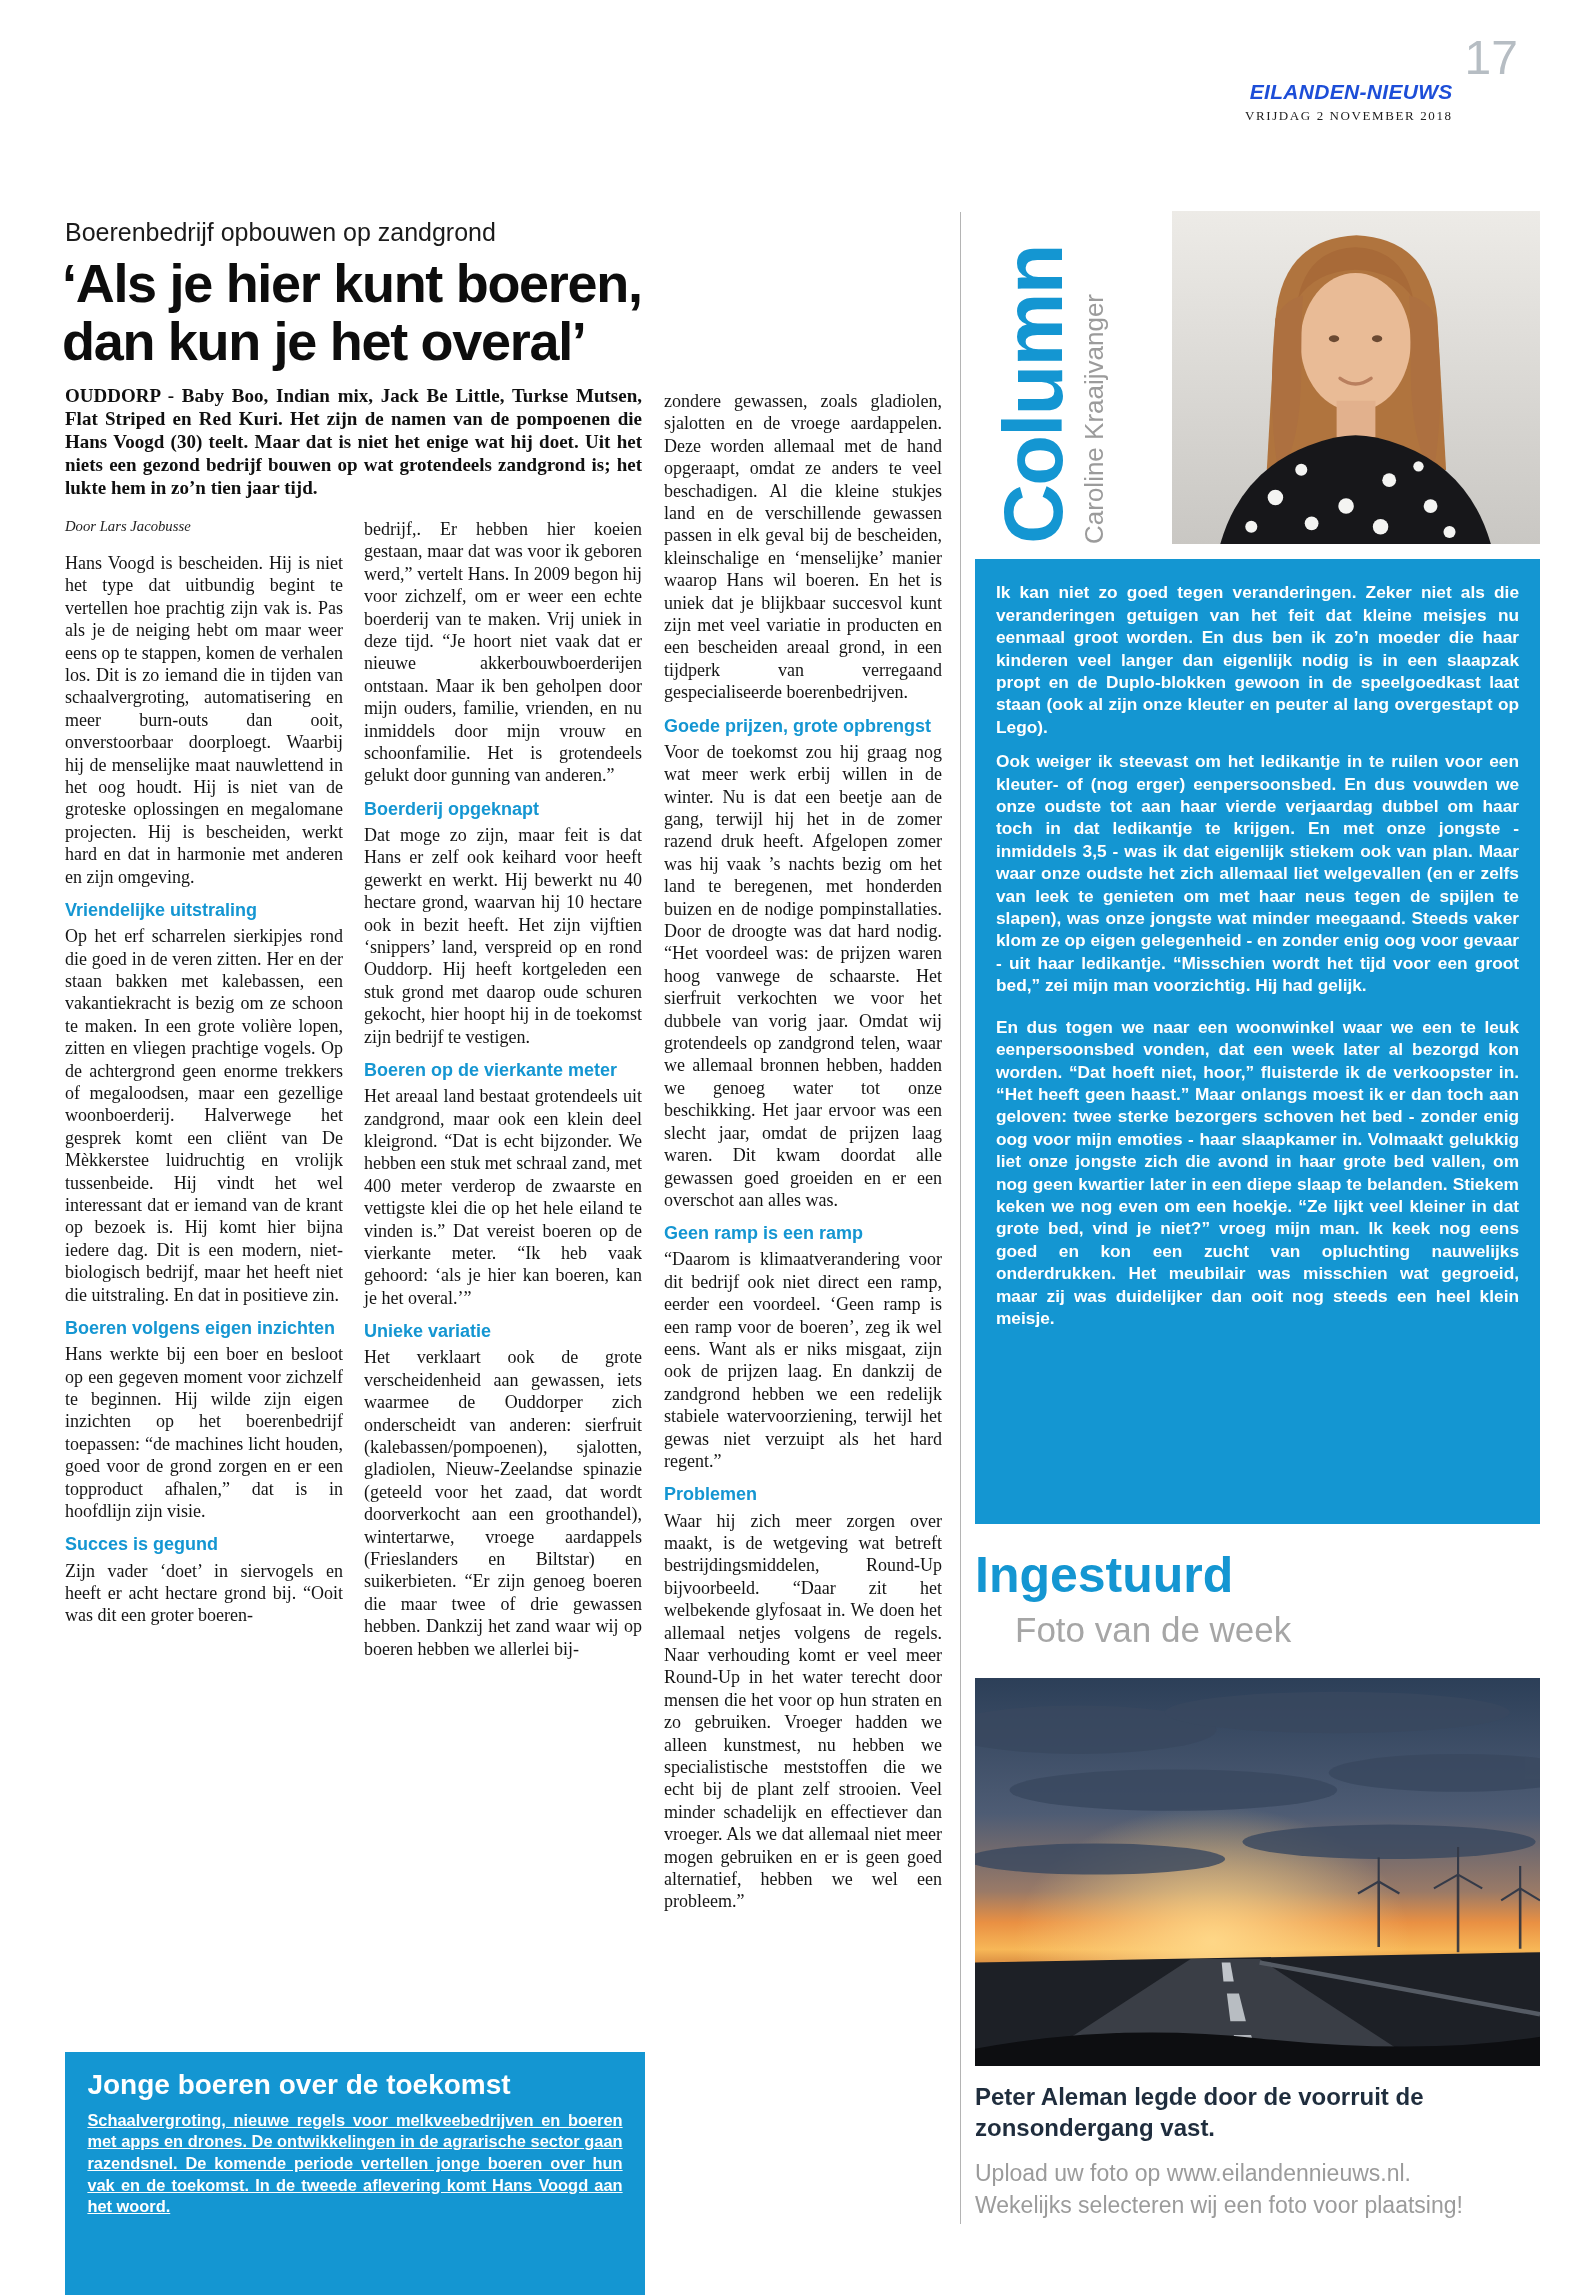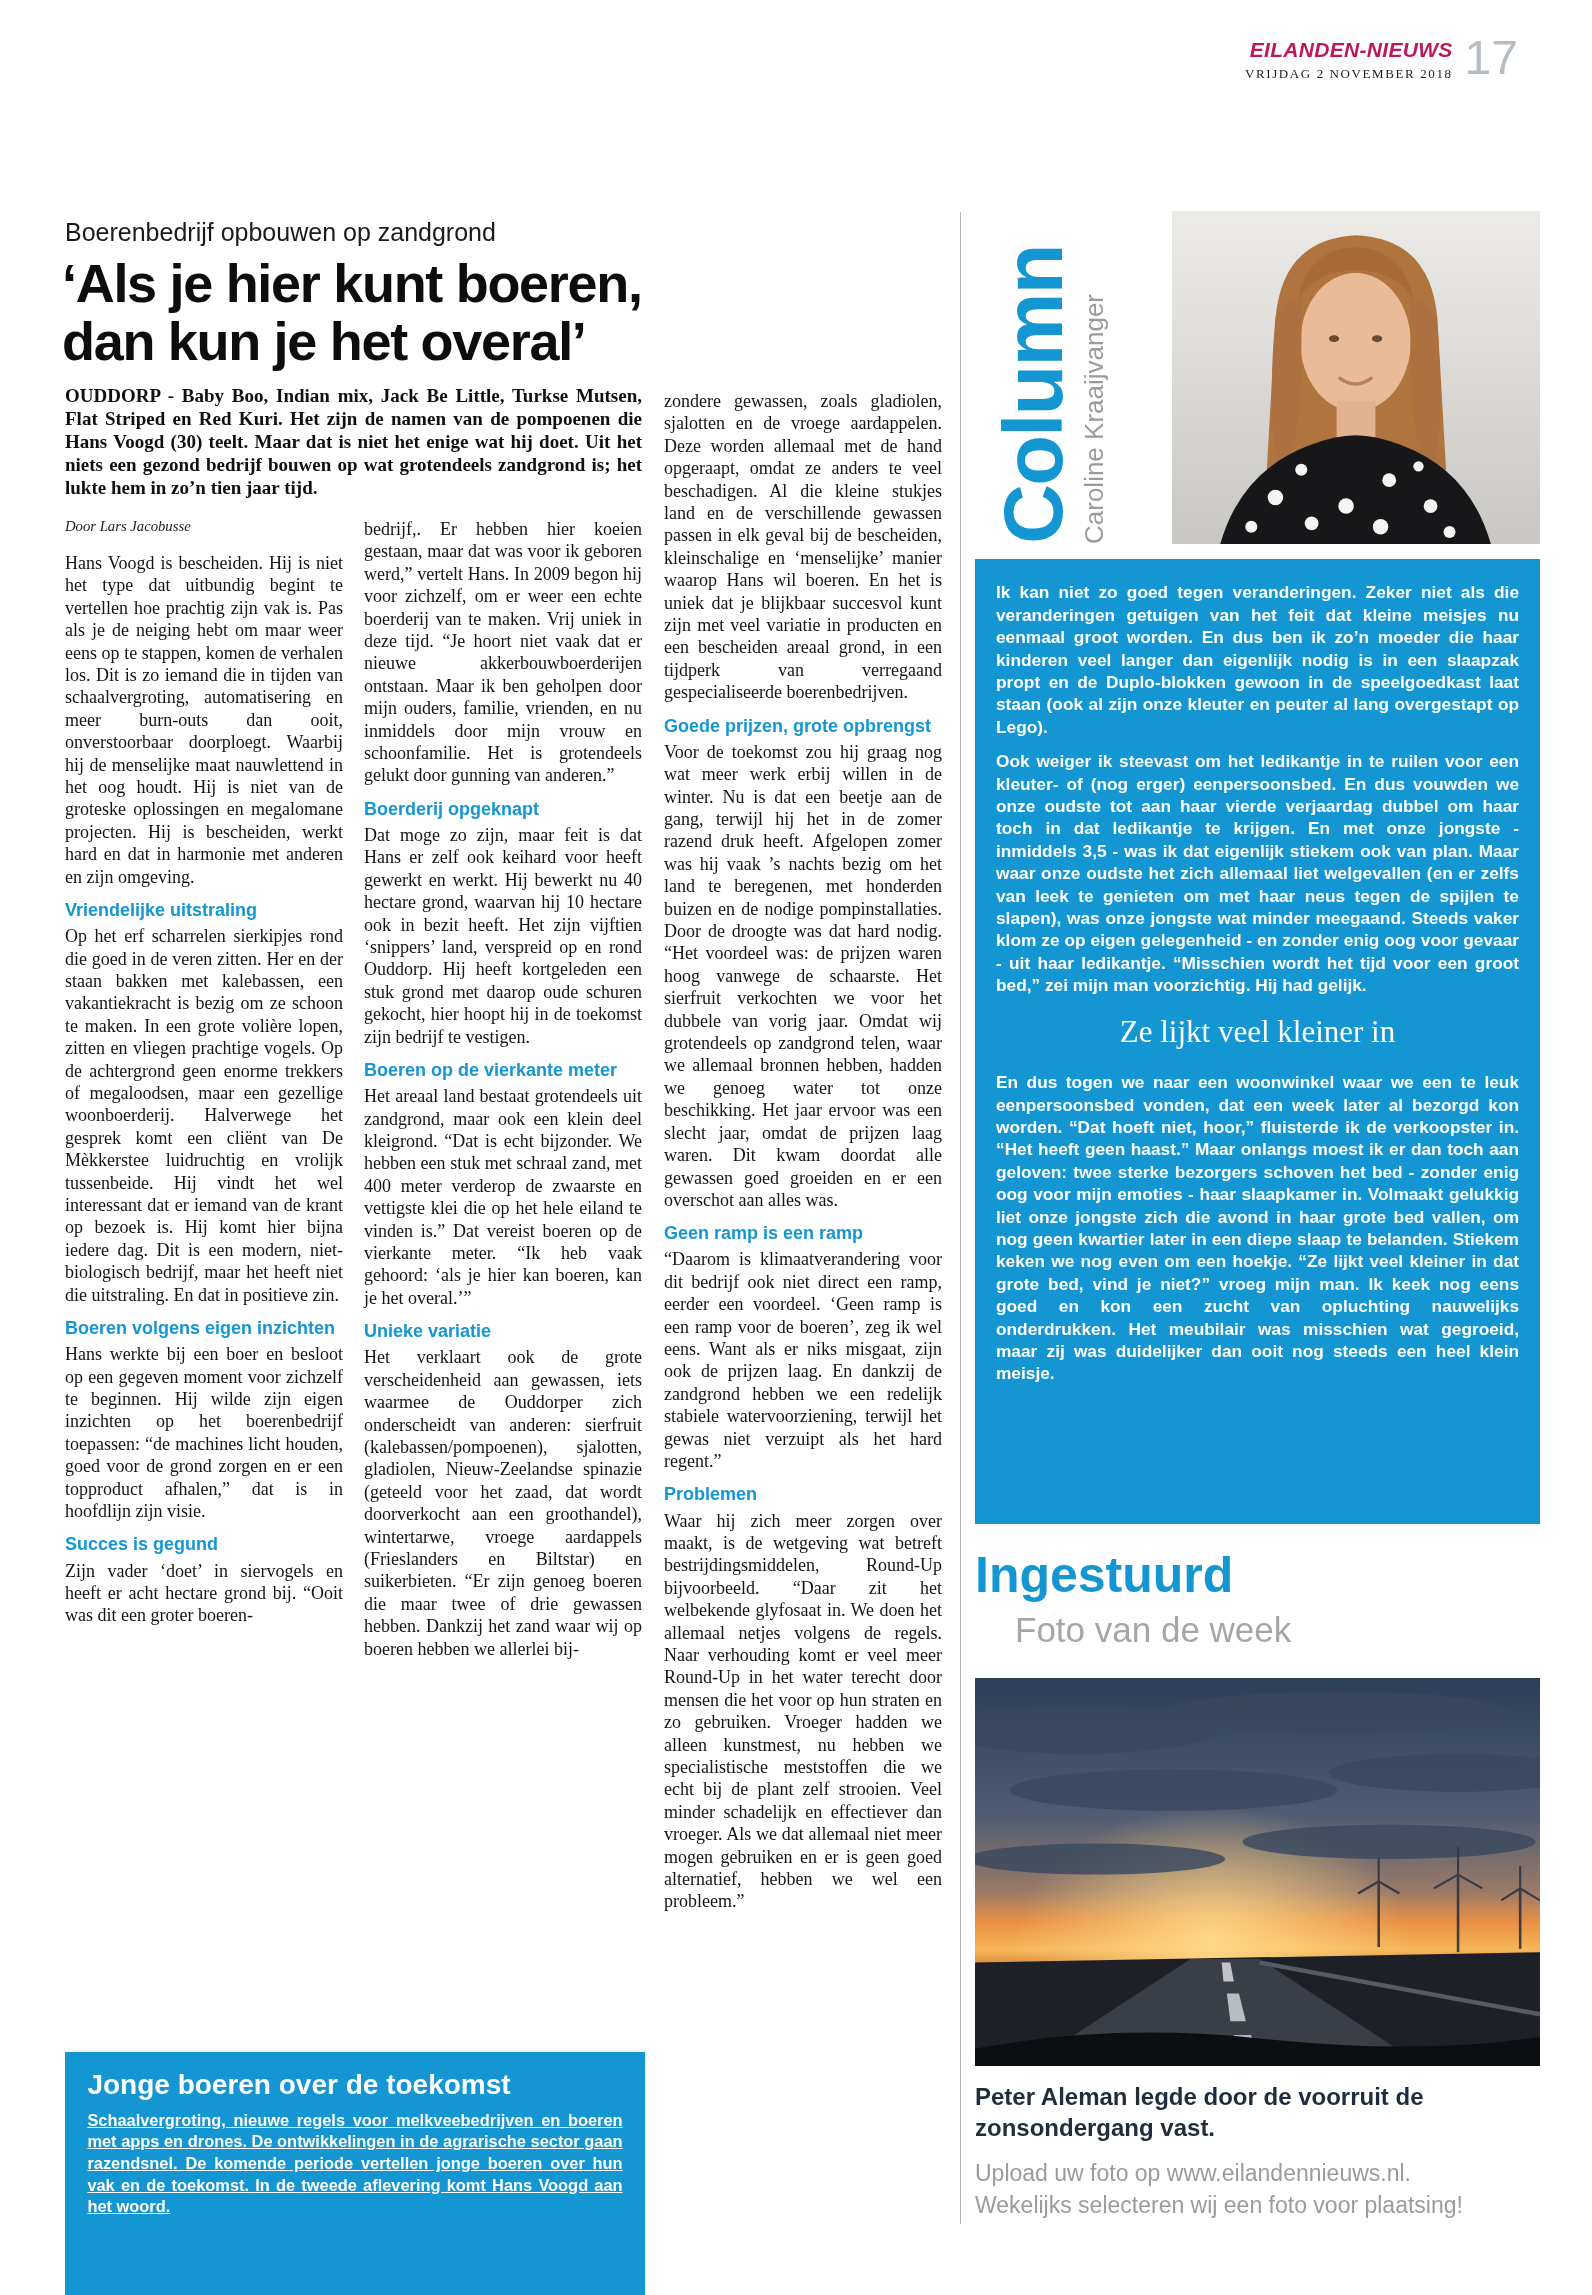--- a/index.html
+++ b/index.html
@@ -3,21 +3,21 @@
 <meta charset="utf-8">
 <style>
   * { margin:0; padding:0; box-sizing:border-box; }
   html,body { background:#fff; }
   .page { position:relative; width:1592px; height:2295px; background:#ffffff; overflow:hidden;
           font-family:"Liberation Serif", serif; color:#141414; }
 
   
   .masthead { position:absolute; top:38px; right:74px; display:flex; align-items:flex-start; gap:12px; }
   .masthead-text { text-align:right; }
-  .brand { font:italic 700 21px "Liberation Sans", sans-serif; color:#be185d; letter-spacing:0.3px; }
+  .brand { font:italic 700 21px "Liberation Sans", sans-serif; color:#1d4ed8; letter-spacing:0.3px;margin-top:42px; }
   .issue-date { font:400 13px "Liberation Serif", serif; letter-spacing:1.6px; color:#1c1c1c; margin-top:4.3px; }
   .page-num { font:400 48px/0.85 "Liberation Sans", sans-serif; color:#b6bdc3; }
 
   
   .vrule { position:absolute; left:960px; top:212px; width:0.9px; height:2012px; background:#b4b4b4; }
 
   
   .kicker { position:absolute; left:65px; top:218px; font:400 25px "Liberation Sans", sans-serif; color:#1b1b1b; }
   .headline { position:absolute; left:62px; top:254px; font:700 54px/1.08 "Liberation Sans", sans-serif;
               letter-spacing:-1.3px; color:#0d0d0d; }
@@ -160,21 +160,20 @@
           <circle cx="92" cy="366" r="7"></circle>
             <circle cx="286" cy="296" r="6"></circle>
         </g>
       </svg>
     </div>
 
     <div class="column-box">
       <p>Ik kan niet zo goed tegen veranderingen. Zeker niet als die veranderingen getuigen van het feit dat kleine meisjes nu eenmaal groot worden. En dus ben ik zo’n moeder die haar kinderen veel langer dan eigenlijk nodig is in een slaapzak propt en de Duplo-blokken gewoon in de speelgoedkast laat staan (ook al zijn onze kleuter en peuter al lang overgestapt op Lego).</p>
       <p>Ook weiger ik steevast om het ledikantje in te ruilen voor een kleuter- of (nog erger) eenpersoonsbed. En dus vouwden we onze oudste tot aan haar vierde verjaardag dubbel om haar toch in dat ledikantje te krijgen. En met onze jongste - inmiddels 3,5 - was ik dat eigenlijk stiekem ook van plan. Maar waar onze oudste het zich allemaal liet welgevallen (en er zelfs van leek te genieten om met haar neus tegen de spijlen te slapen), was onze jongste wat minder meegaand. Steeds vaker klom ze op eigen gelegenheid - en zonder enig oog voor gevaar - uit haar ledikantje. “Misschien wordt het tijd voor een groot bed,” zei mijn man voorzichtig. Hij had gelijk.</p>
       <div class="pull-quote">
-        <span>Ze lijkt veel kleiner in</span>
       </div>
       <p>En dus togen we naar een woonwinkel waar we een te leuk eenpersoonsbed vonden, dat een week later al bezorgd kon worden. “Dat hoeft niet, hoor,” fluisterde ik de verkoopster in. “Het heeft geen haast.” Maar onlangs moest ik er dan toch aan geloven: twee sterke bezorgers schoven het bed - zonder enig oog voor mijn emoties - haar slaapkamer in. Volmaakt gelukkig liet onze jongste zich die avond in haar grote bed vallen, om nog geen kwartier later in een diepe slaap te belanden. Stiekem keken we nog even om een hoekje. “Ze lijkt veel kleiner in dat grote bed, vind je niet?” vroeg mijn man. Ik keek nog eens goed en kon een zucht van opluchting nauwelijks onderdrukken. Het meubilair was misschien wat gegroeid, maar zij was duidelijker dan ooit nog steeds een heel klein meisje.</p>
     </div>
   </section>
 
   <section>
     <h2 class="ing-title">Ingestuurd</h2>
     <div class="ing-sub">Foto van de week</div>
 
     <div class="week-photo">

